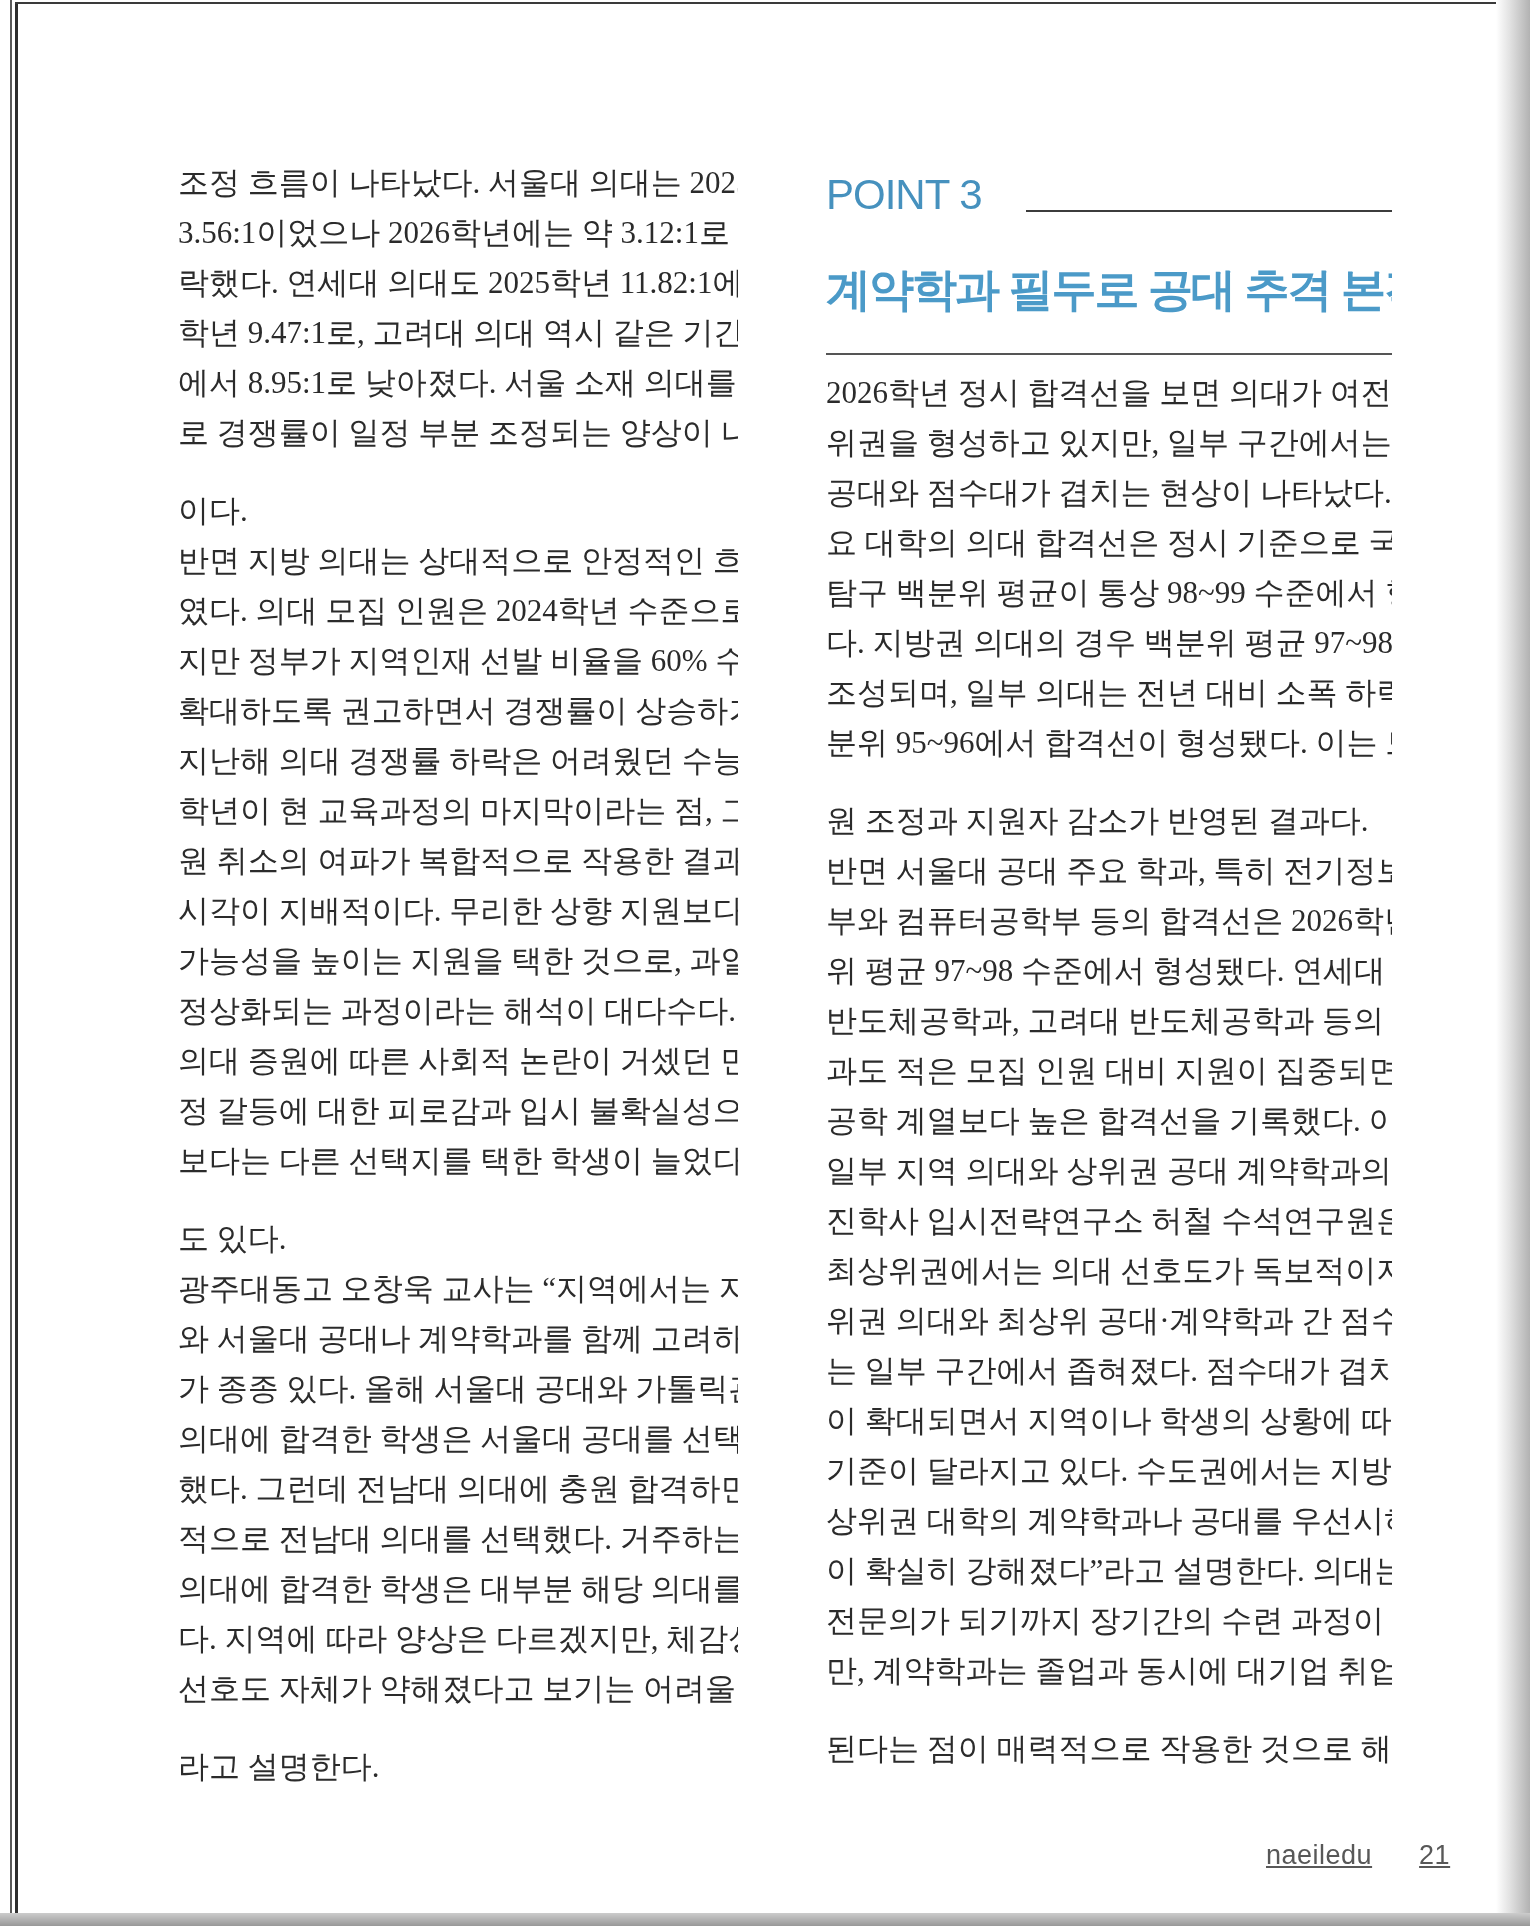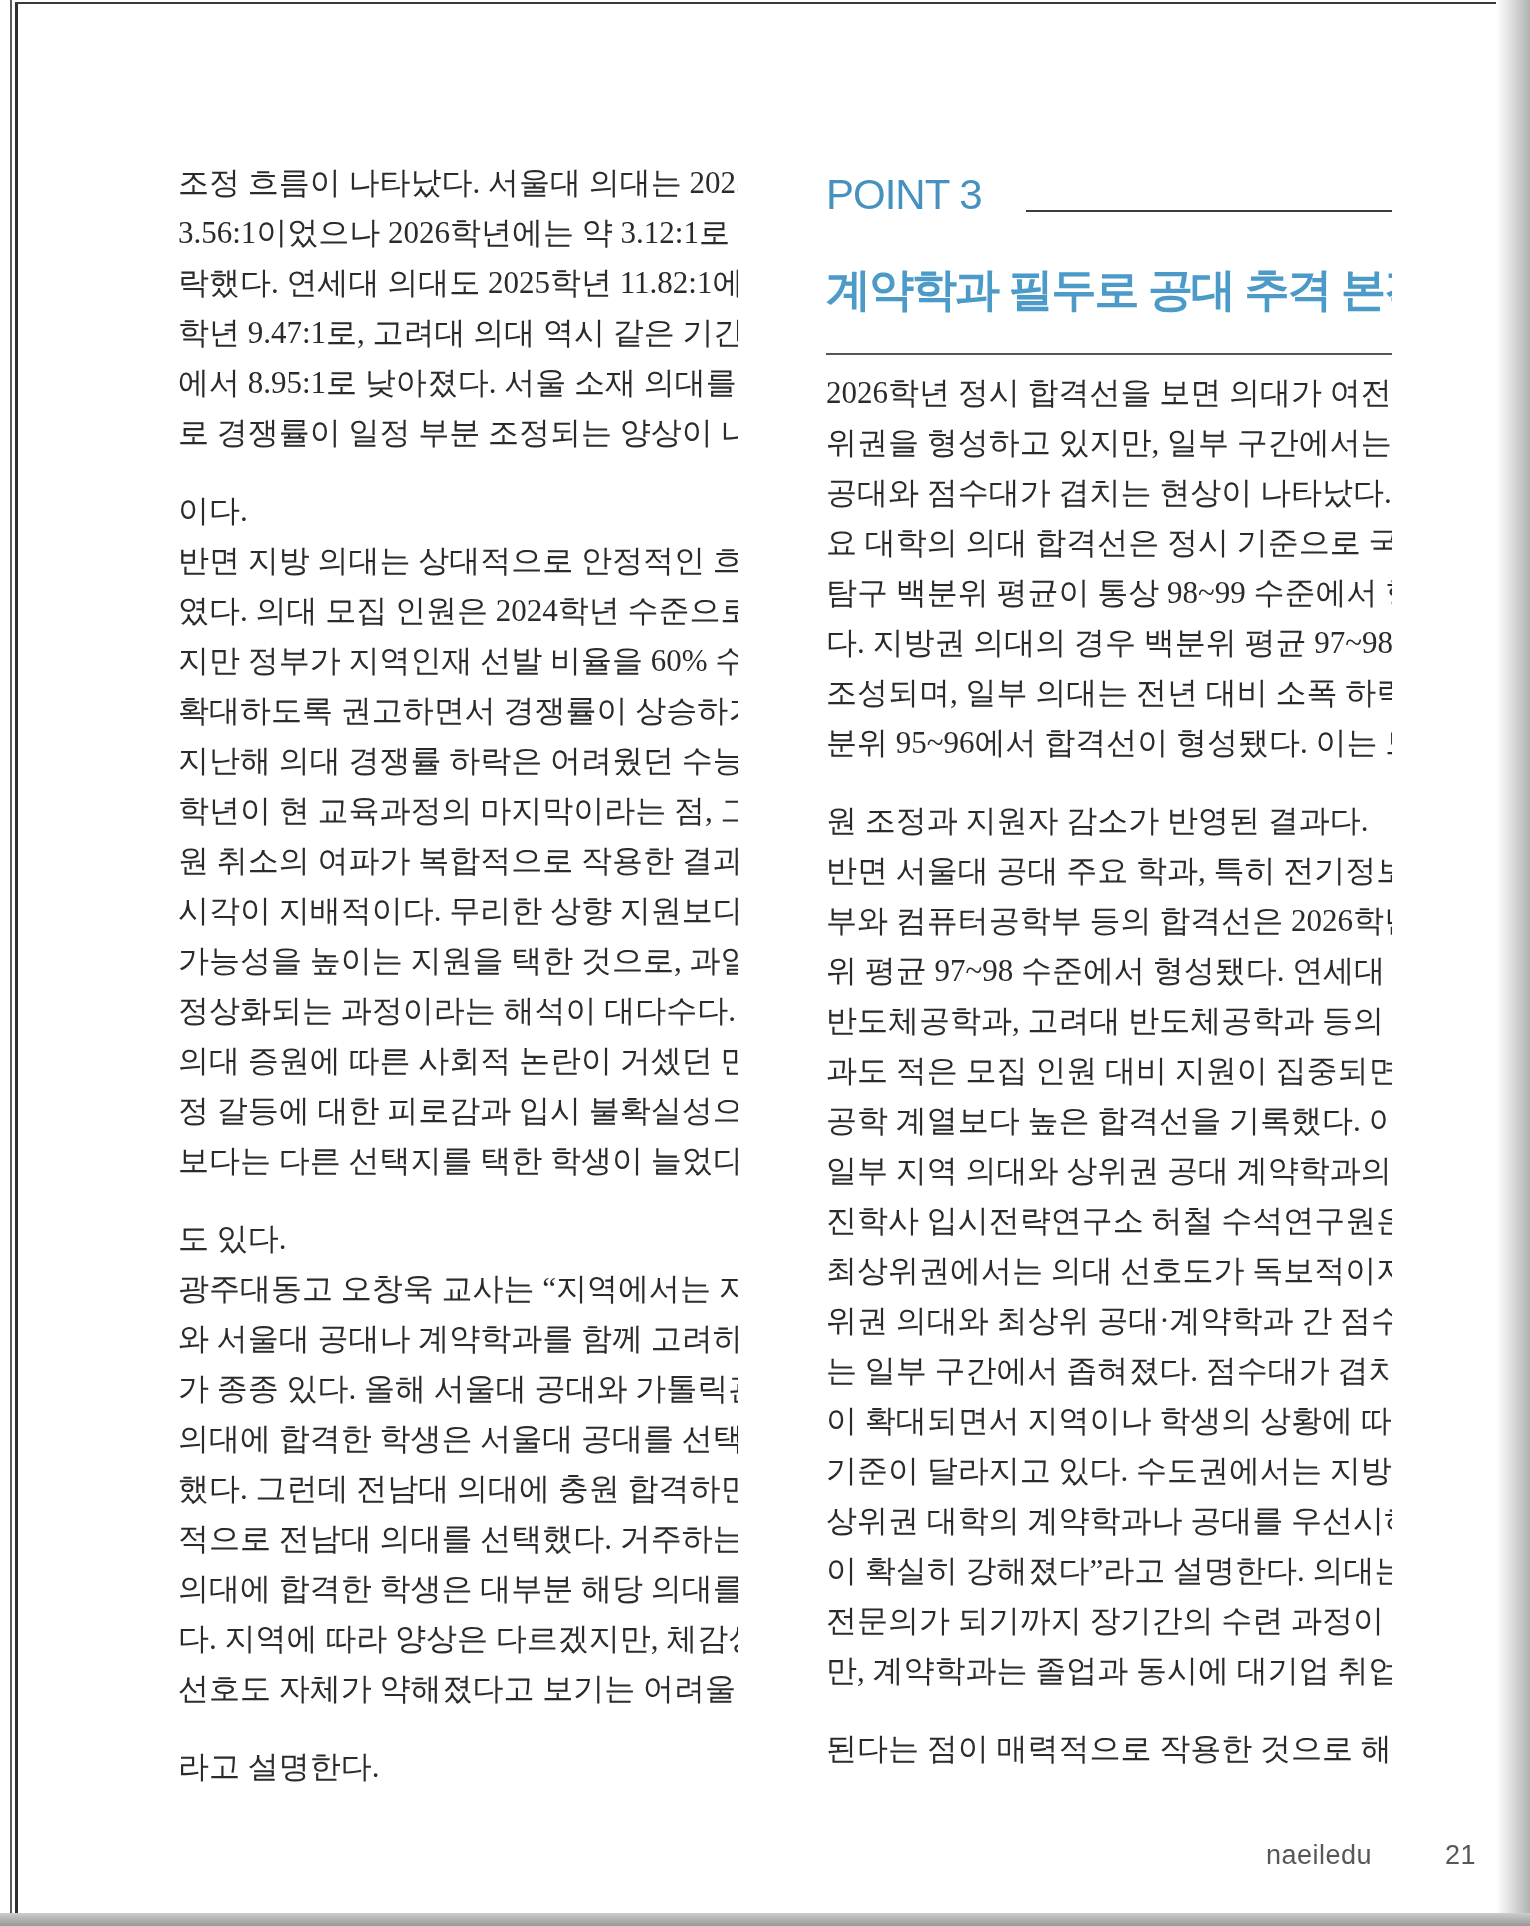--- a/index.html
+++ b/index.html
@@ -102,22 +102,23 @@
   .col-right .body-lines { position: absolute; left: 0; top: 368px; width: 100%; }
 
   
   .footer {
     position: absolute; left: 1266px; top: 1840px;
     display: flex; align-items: flex-start;
     font-family: "Liberation Sans", "DejaVu Sans", sans-serif;
     color: var(--footer-gray);
     font-size: 27px;
     letter-spacing: 0.5px;
-  }
-  .footer .page-num { margin-left: 73px; }
+    text-decoration: underline;
+  }
+  .footer .page-num { margin-left: 47px; }
 </style>
 </head>
 <body>
 
 <div class="page">
 
   <div class="scan-edge-left-outer"></div>
   <div class="scan-edge-left-inner"></div>
   <div class="scan-edge-top"></div>
   <div class="scan-shadow-right"></div>

